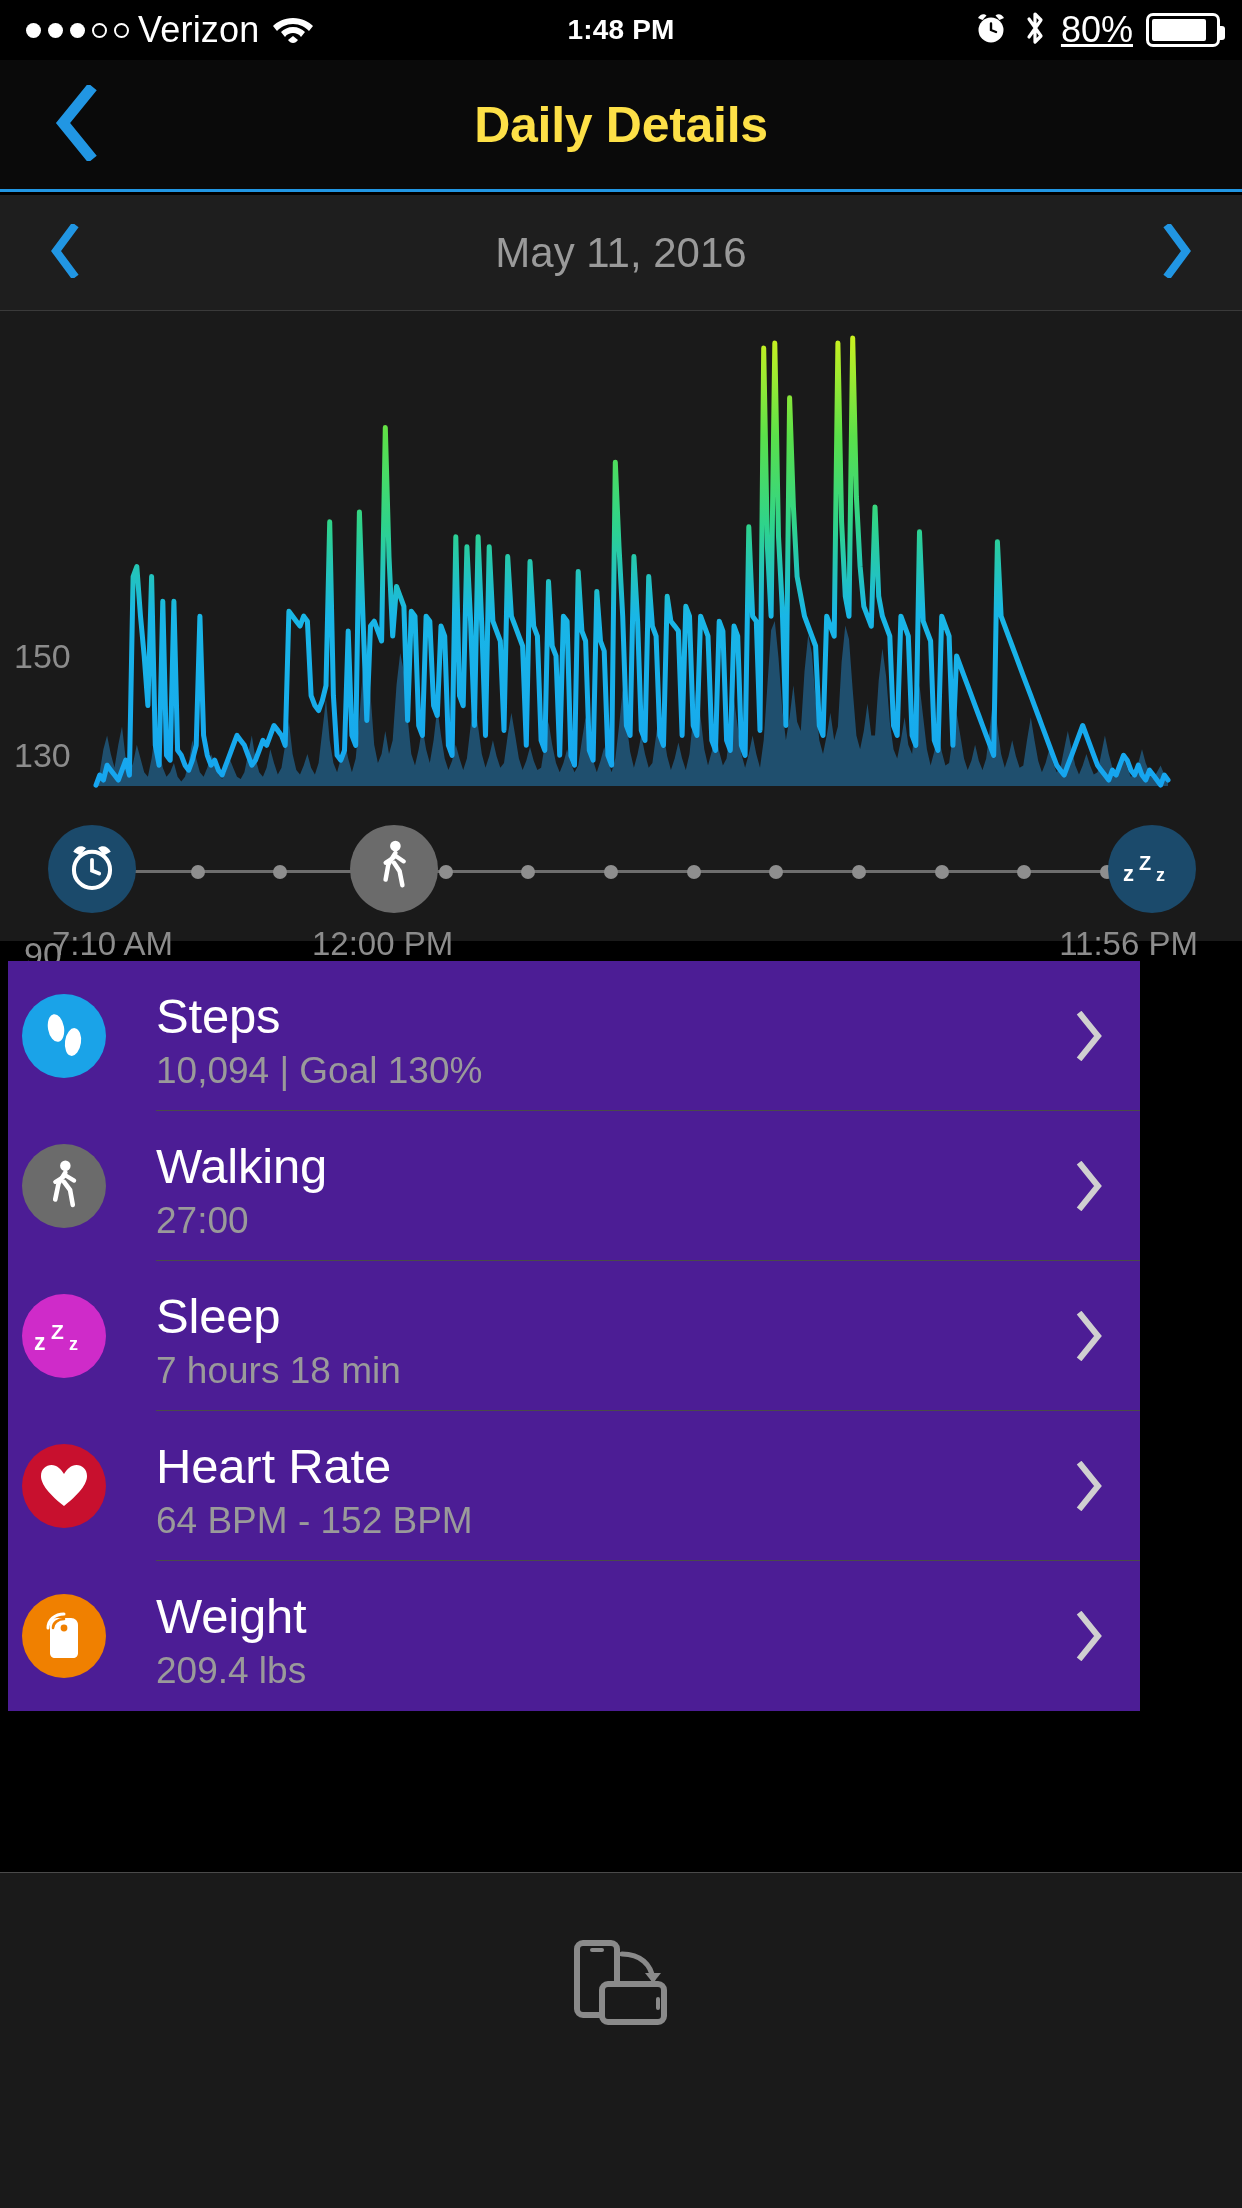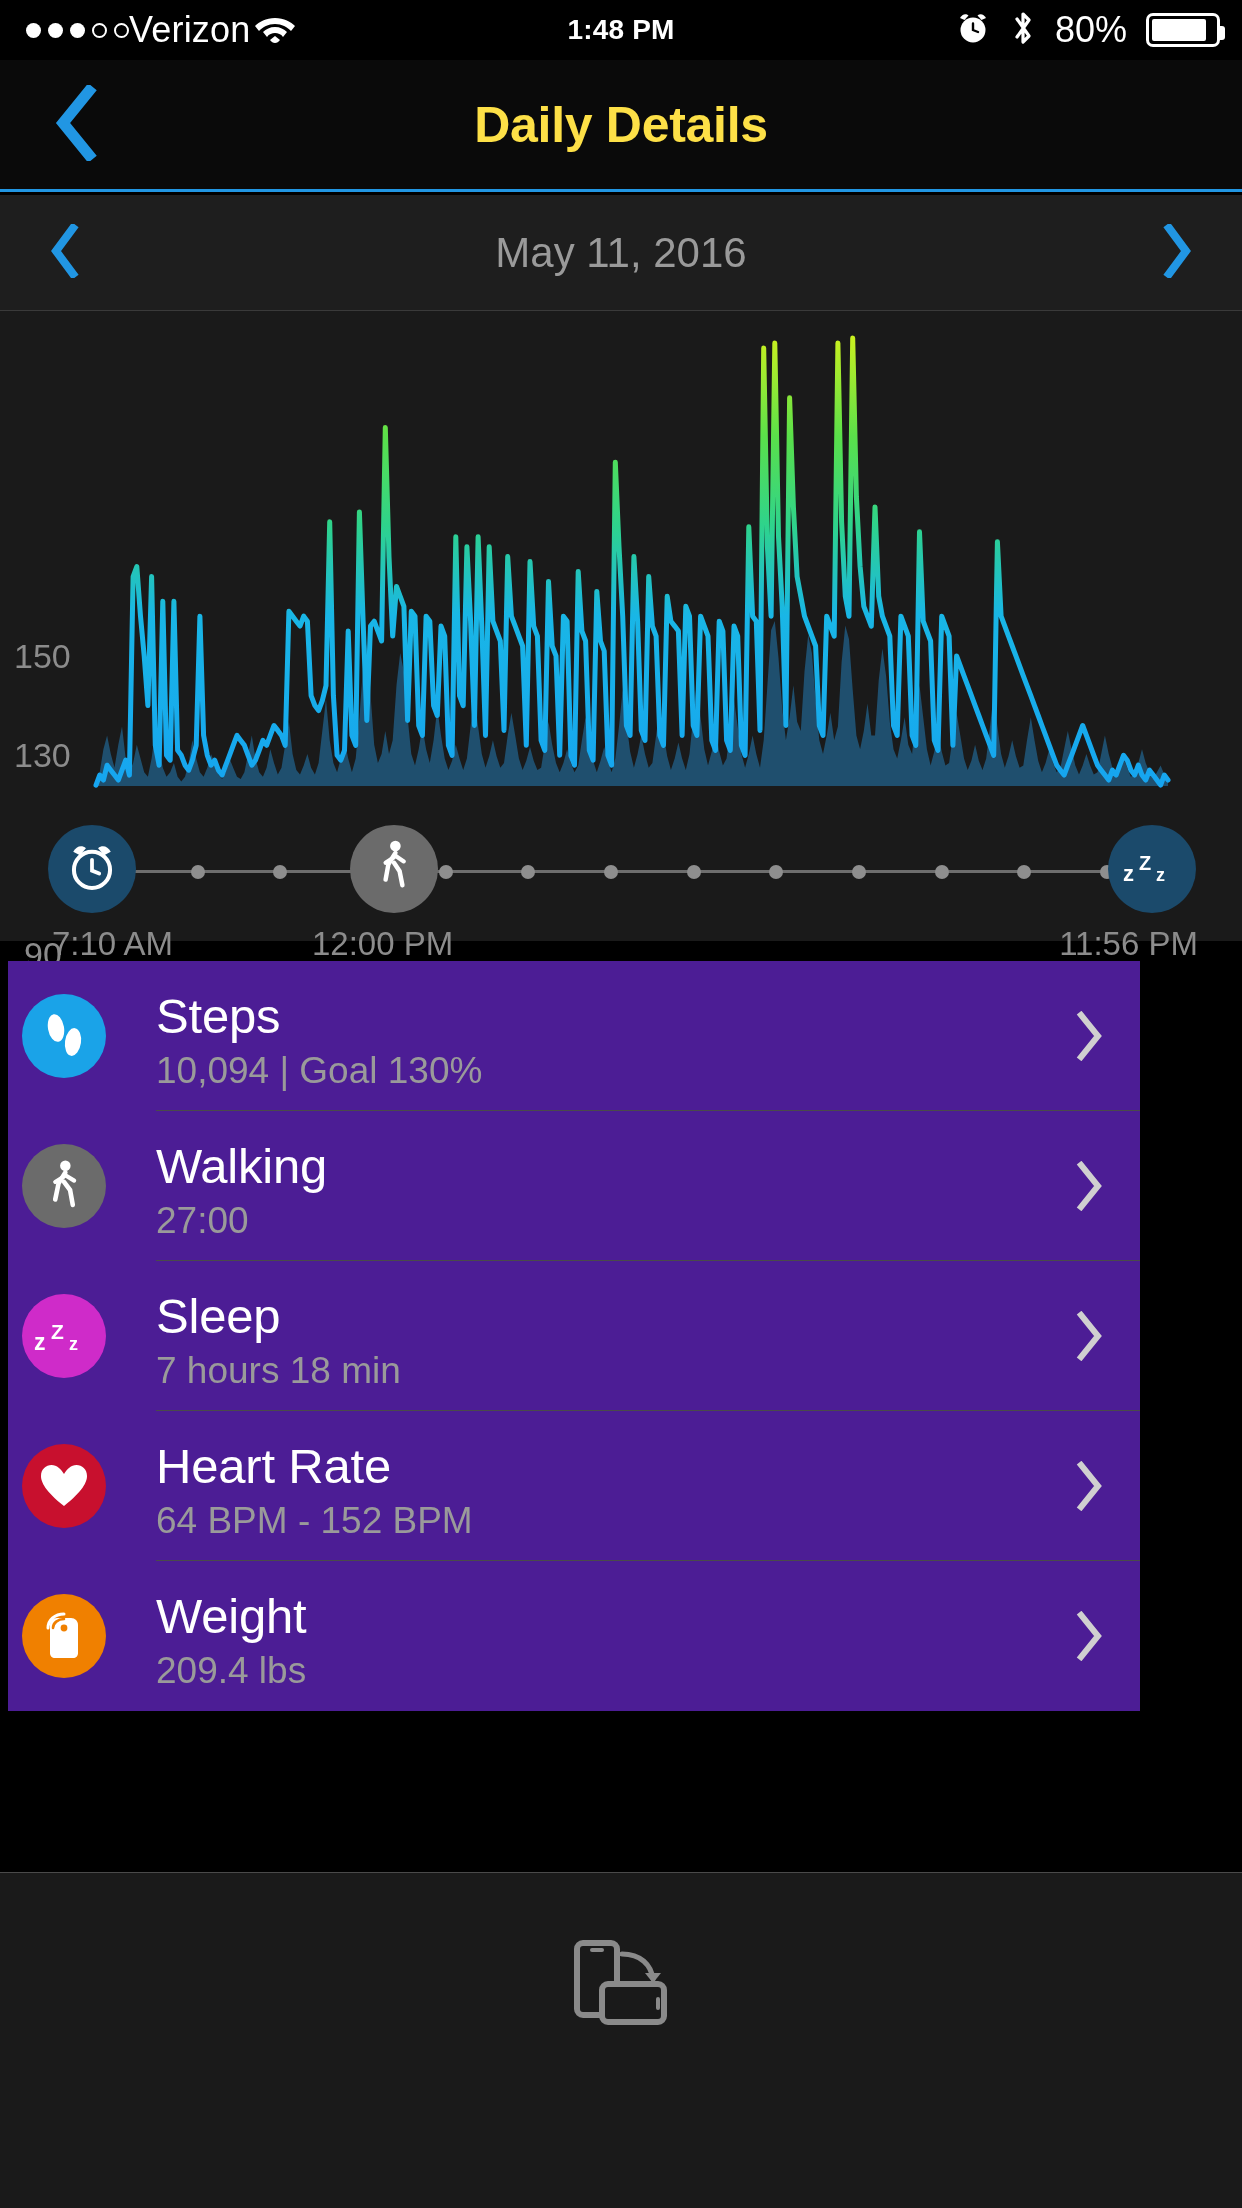--- a/index.html
+++ b/index.html
@@ -9,31 +9,31 @@
     font-family:"Liberation Sans", sans-serif;
     overflow:hidden;
   }
   .phone { position:relative; width:1242px; height:2208px; background:#000; }
 
   
   .statusbar {
     position:absolute; top:0; left:0; width:1242px; height:60px;
     background:#000; color:#fff;
   }
-  .sb-left { position:absolute; left:26px; top:0; height:60px; display:flex; align-items:center; }
+  .sb-left { position:absolute; left:26px; top:0; height:60px; display:flex; align-items:center; gap:9px; }
   .dots { display:flex; align-items:center; gap:7px; }
   .dot { width:15px; height:15px; border-radius:50%; }
   .dot.on { background:#fff; }
   .dot.off { background:transparent; border:2px solid #fff; }
   .carrier { font-size:36px; letter-spacing:0.2px; }
   .wifi { margin-left:4px; }
   .sb-center { position:absolute; left:0; top:0; width:1242px; height:60px;
     display:flex; align-items:center; justify-content:center; }
   .clocktime { font-size:28px; font-weight:600; letter-spacing:0.2px; }
-  .sb-right { position:absolute; right:22px; top:0; height:60px; display:flex; align-items:center; gap:19px; }
+  .sb-right { position:absolute; right:22px; top:0; height:60px; display:flex; align-items:center; gap:13px;text-decoration:underline; }
   .batt-pct { font-size:36px; }
   .batt { position:relative; width:74px; height:34px; border:3px solid #fff; border-radius:7px; }
   .batt-fill { position:absolute; left:3px; top:3px; bottom:3px; width:80%; background:#fff; border-radius:2px; }
   .batt-nub { position:absolute; right:-8px; top:10px; width:5px; height:14px; background:#fff; border-radius:0 3px 3px 0; }
 
   
   .navbar {
     position:absolute; top:60px; left:0; width:1242px; height:132px;
     background:#0a0a0a;
     border-bottom:3px solid #2196e3;

